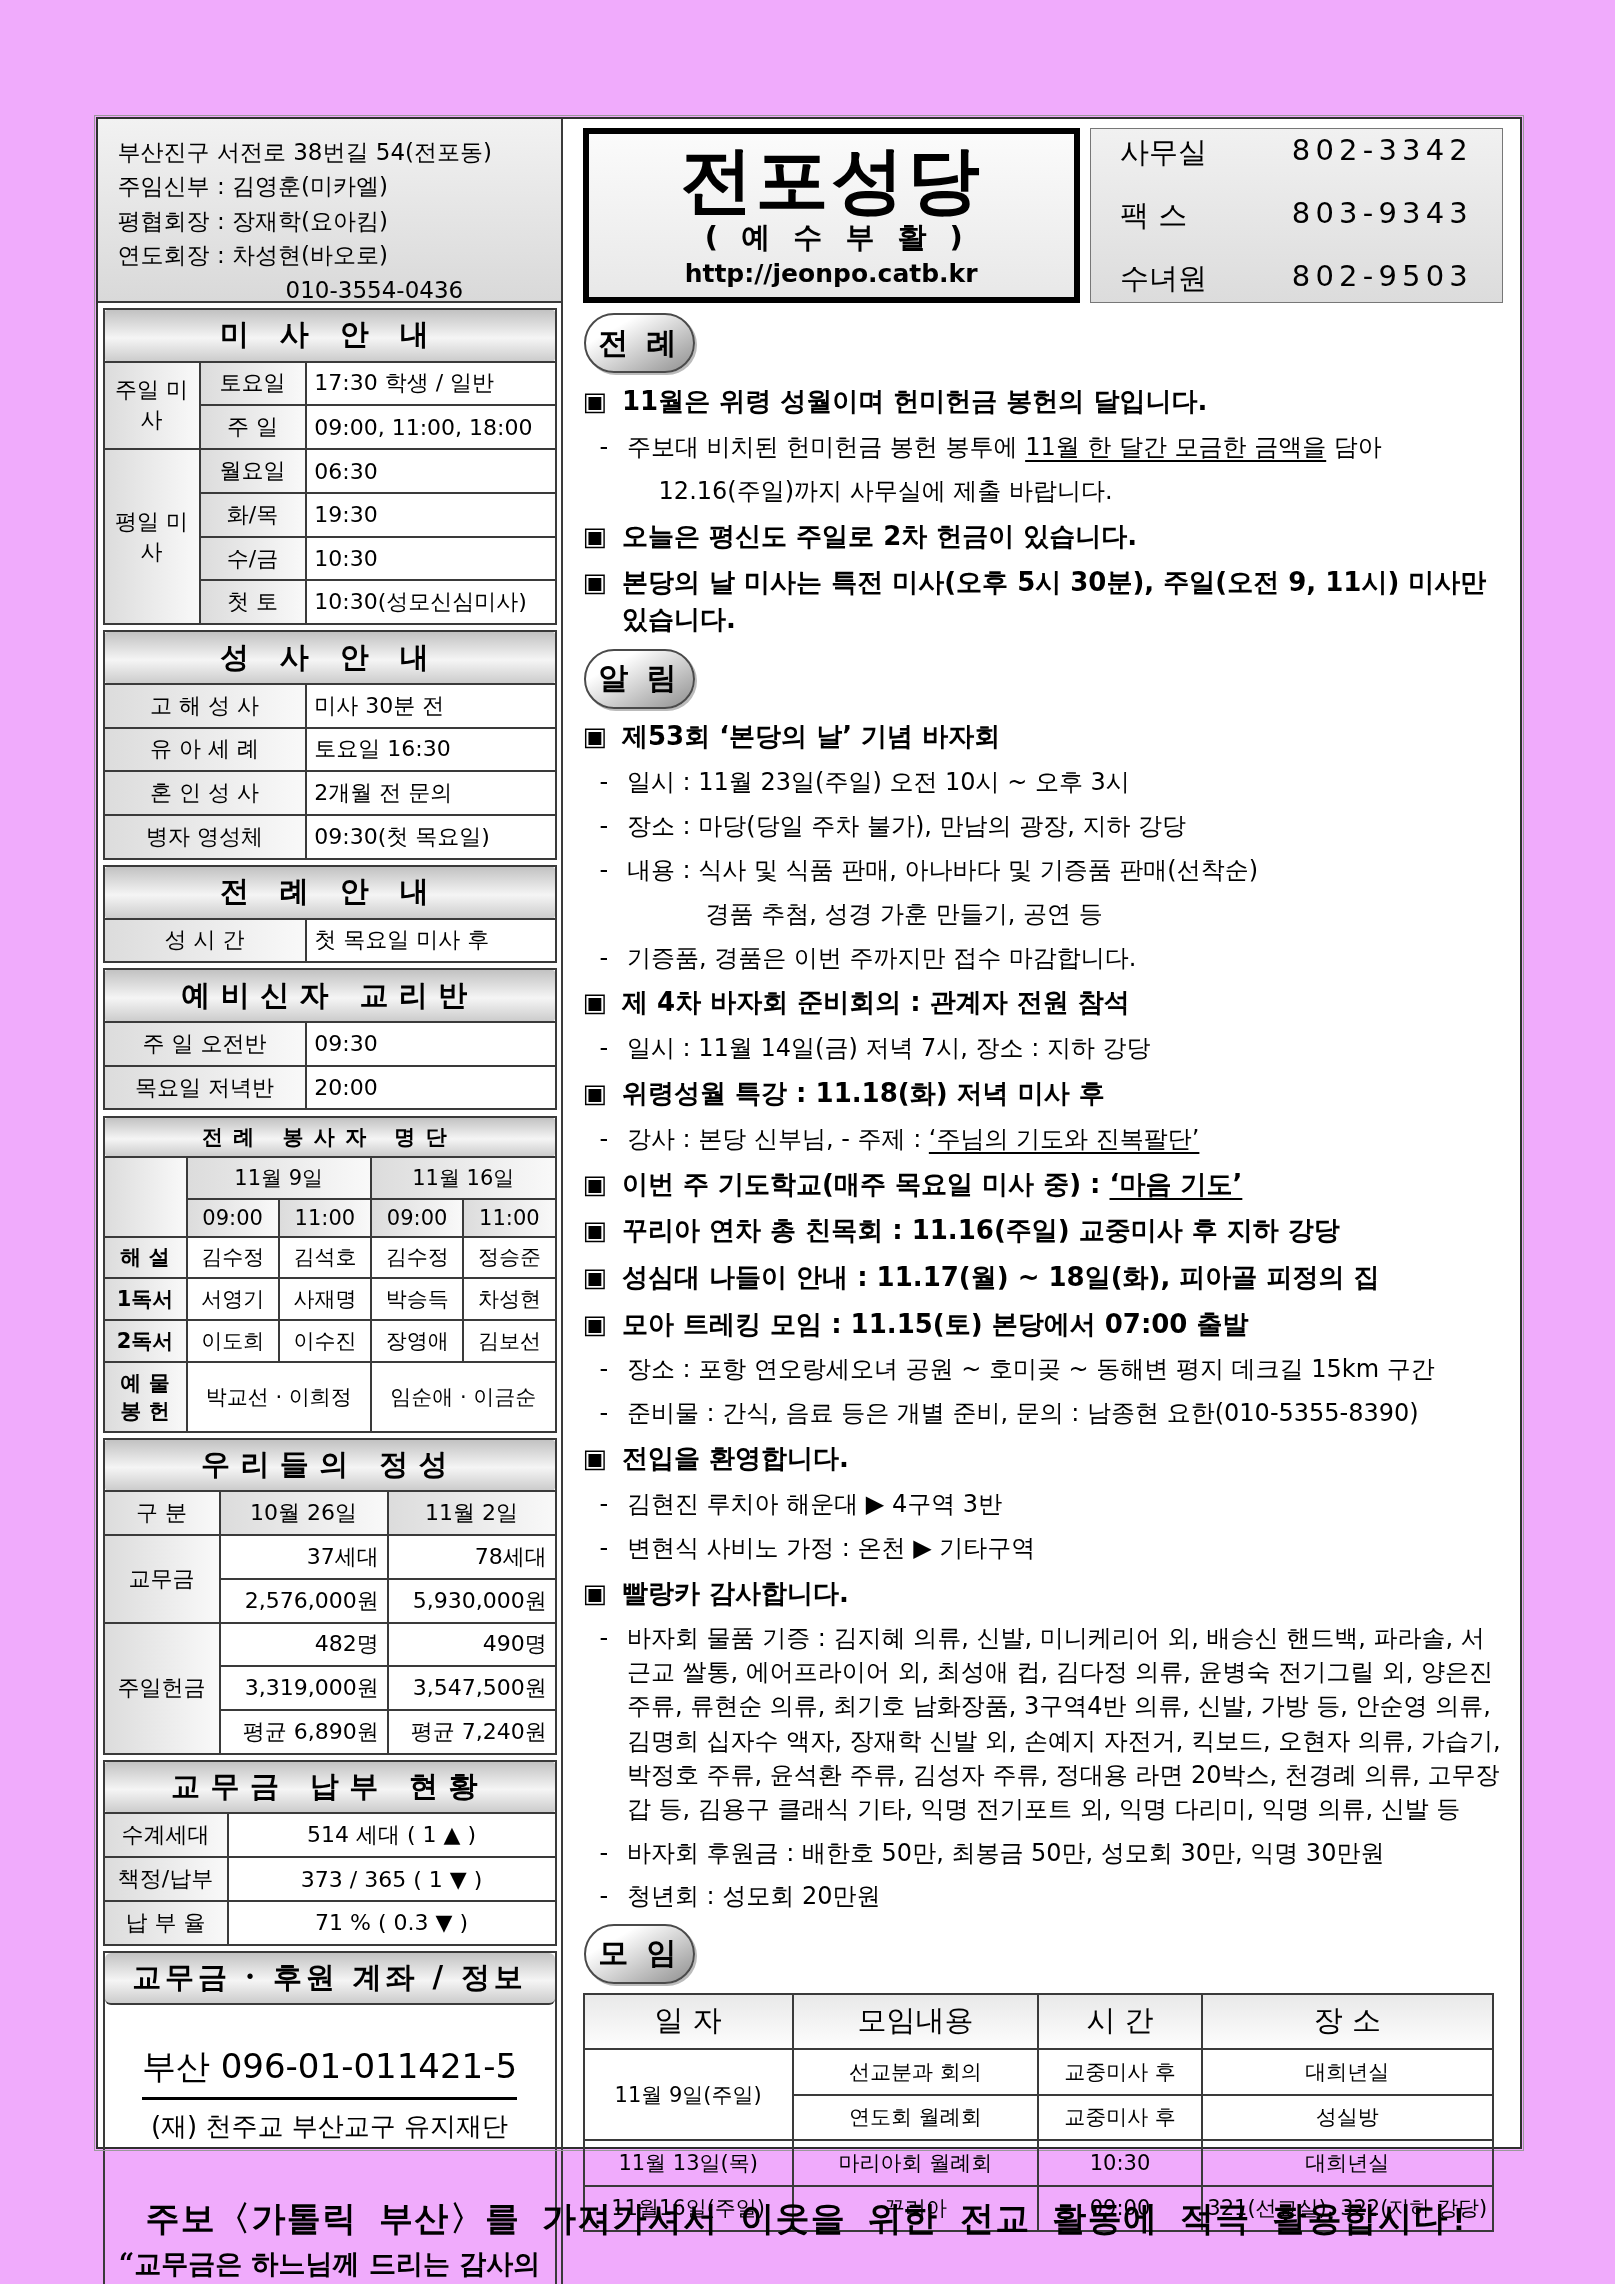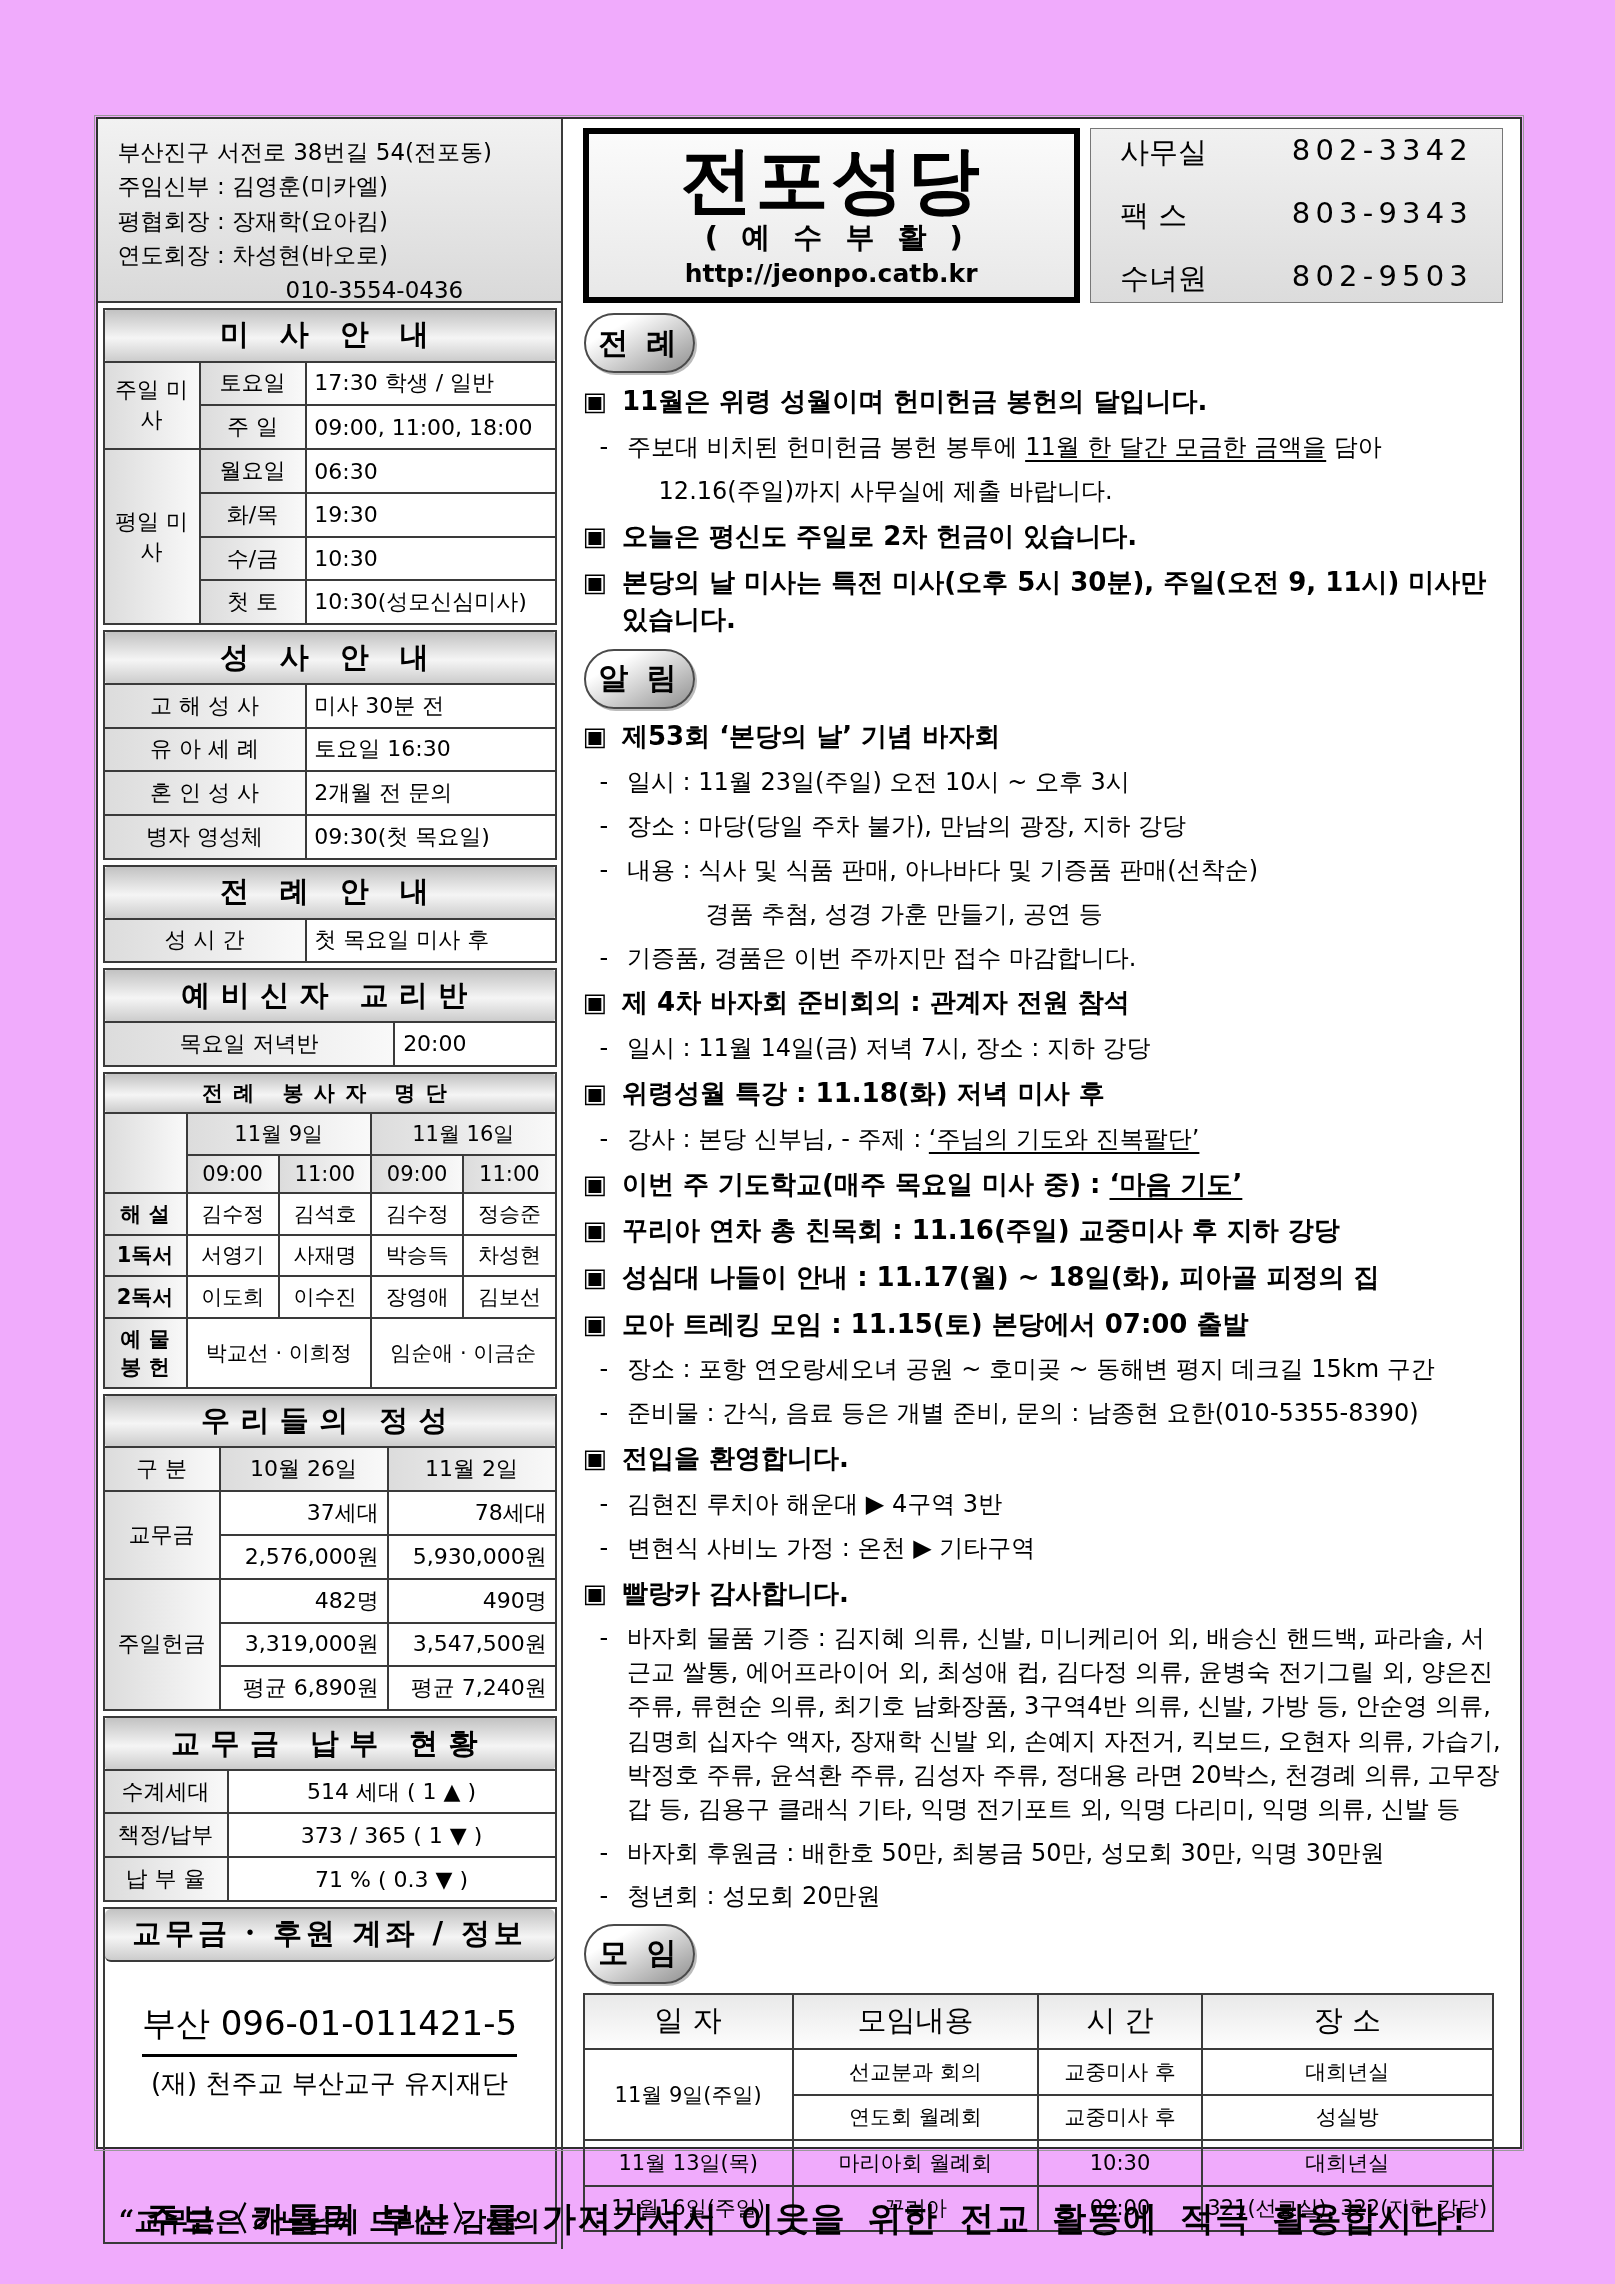--- a/index.html
+++ b/index.html
@@ -158,20 +158,24 @@
             </tr>
       </tbody>
         </table>
 
       <table class="ltable">
         <tbody>
             <tr>
               <td class="ttl" colspan="2">예비신자 교리반</td>
             </tr>
         <tr>
+              <td class="lab" style="width:202px">주  일 오전반</td>
+              <td class="val">09:30</td>
+            </tr>
+        <tr>
               <td class="lab">목요일 저녁반</td>
               <td class="val">20:00</td>
             </tr>
       </tbody>
         </table>
 
       <table class="ltable servers">
         <tbody>
             <tr>
               <td class="ttl" colspan="5">전례 봉사자 명단</td>

